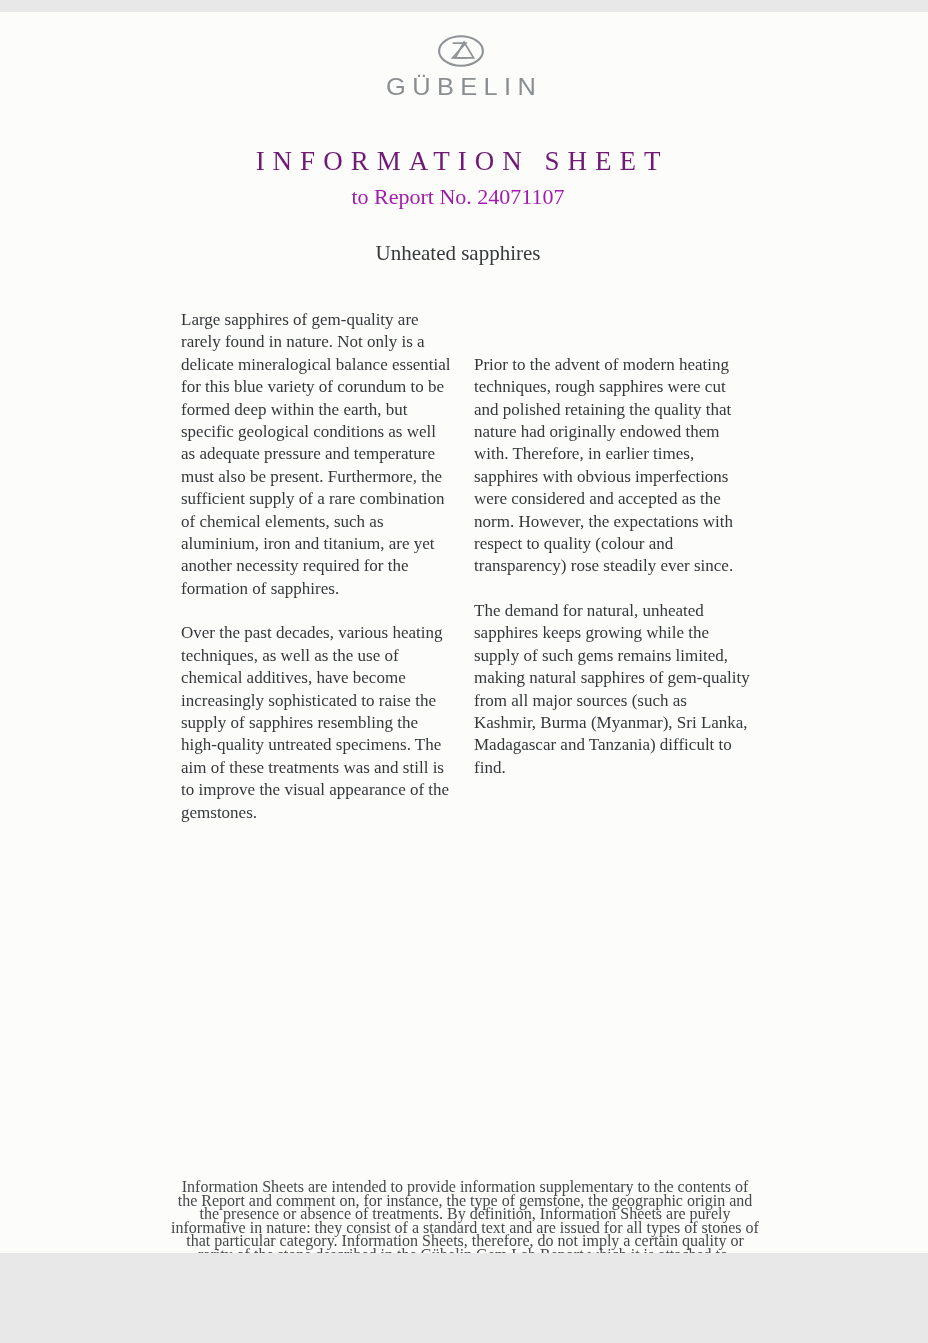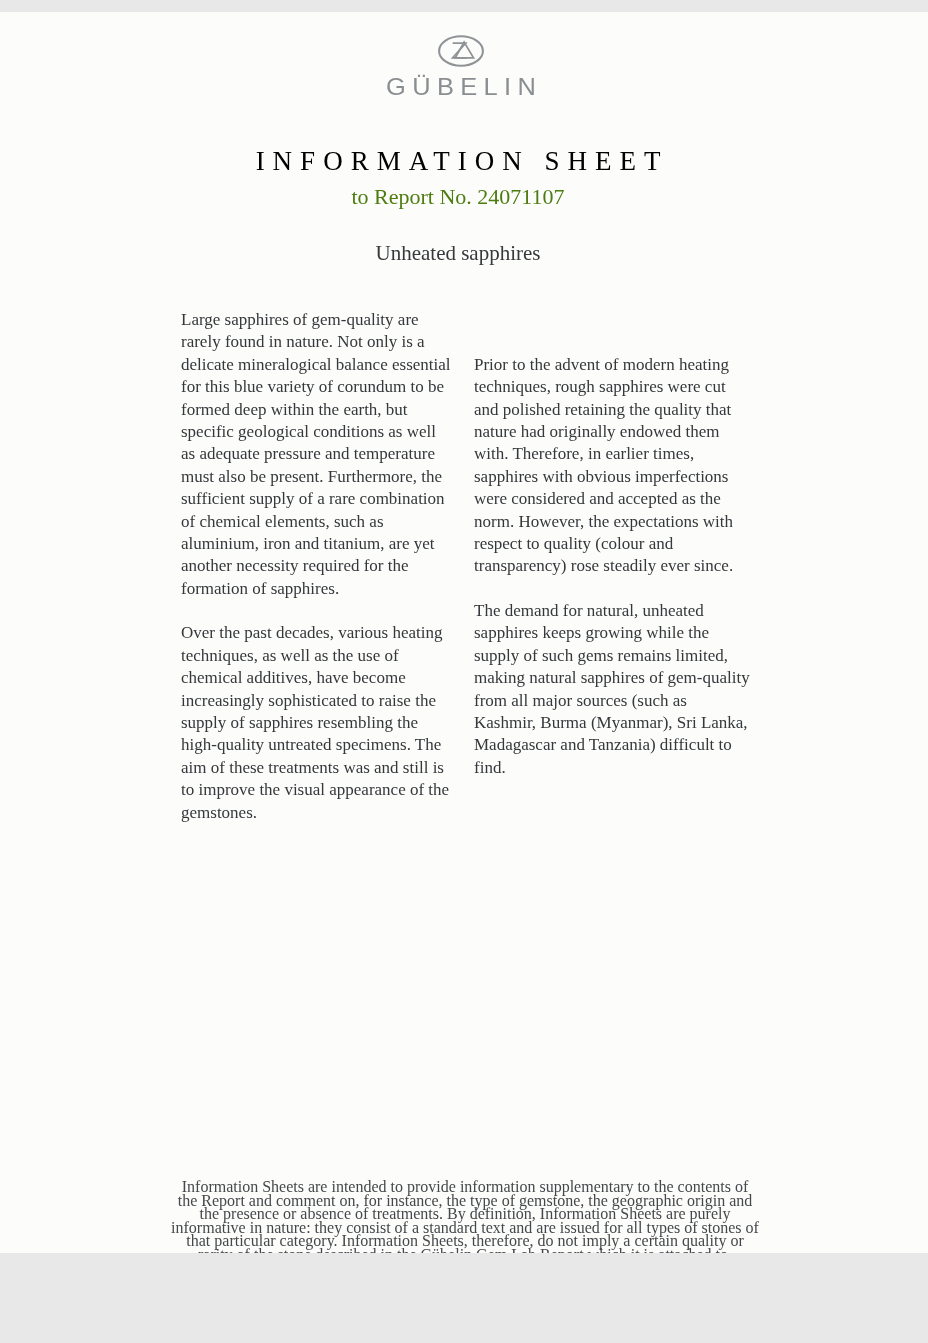--- a/index.html
+++ b/index.html
@@ -50,27 +50,27 @@
     top: 134px;
     left: 0;
     width: 916px;
     text-align: center;
   }
   .doc-title {
     margin: 0;
     font-size: 27px;
     font-weight: 400;
     letter-spacing: 8px;
-    color: #000000;
+    color: #701a75;
     text-indent: 8px;
   }
   .report-line {
     margin-top: 7px;
     font-size: 22px;
-    color: #4d7c0f;
+    color: #a21caf;
   }
   .subject {
     margin: 0;
     margin-top: 31px;
     font-size: 21px;
     font-weight: 400;
     color: #36393c;
   }
 
   

